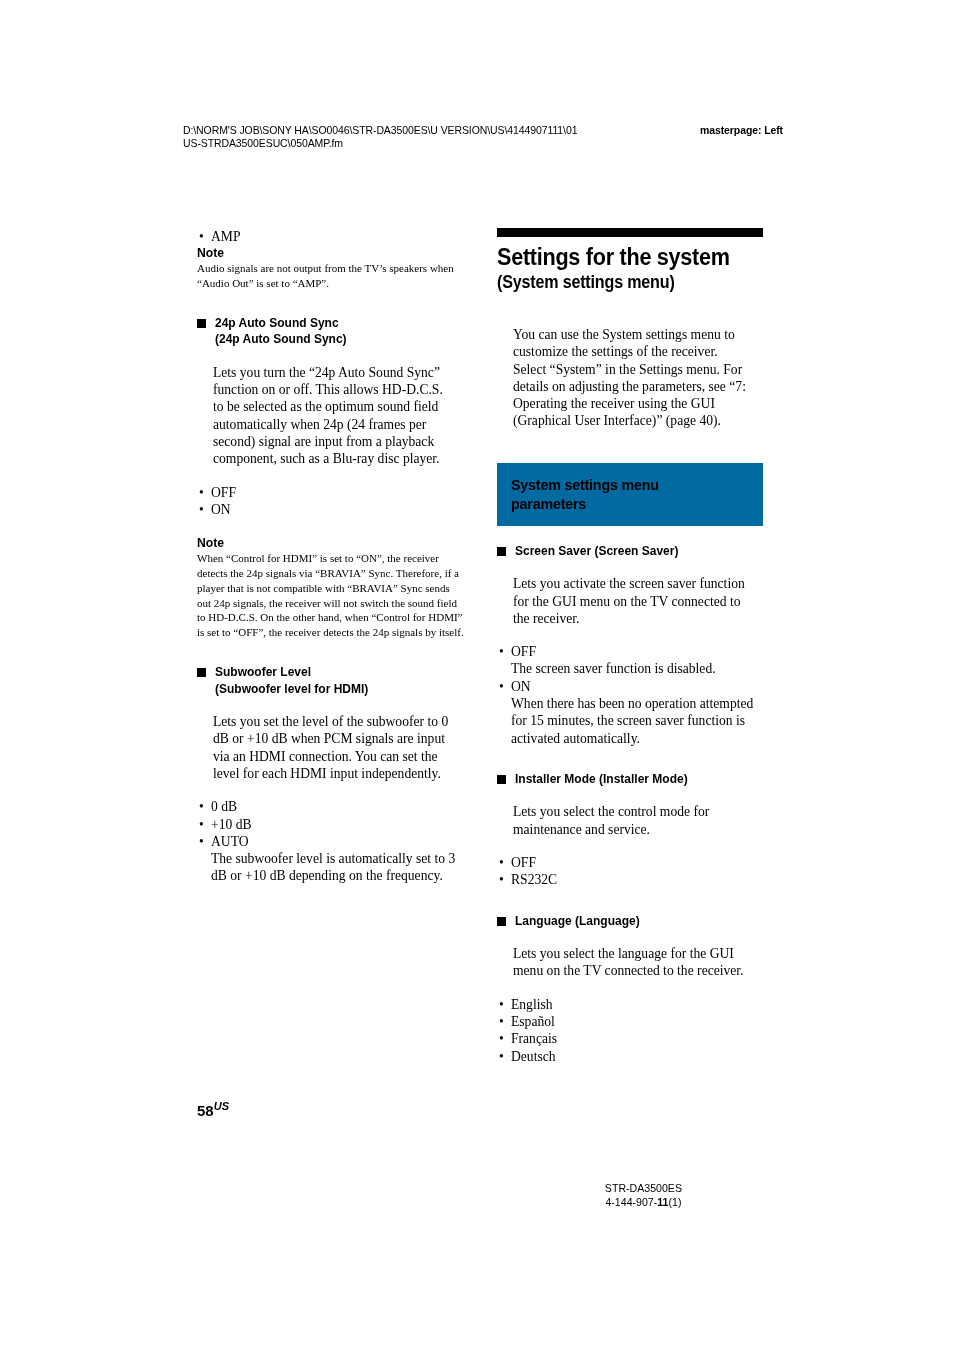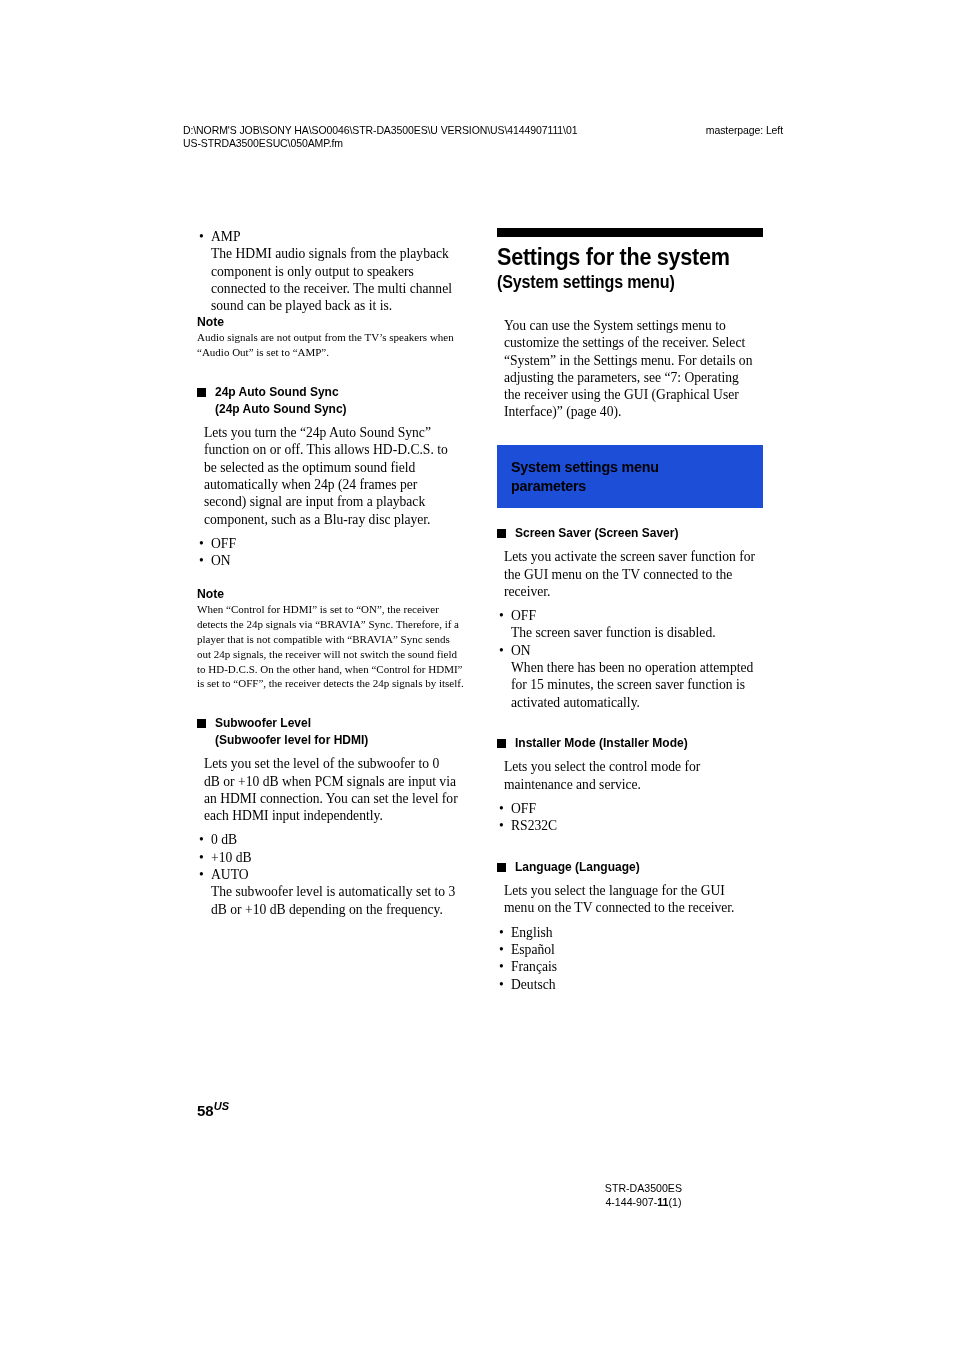--- a/index.html
+++ b/index.html
@@ -36,39 +36,39 @@
   }
   .hdr-path {
     width: 400px;
     word-break: break-all;
     font-weight: normal;
   }
   .hdr-master {
     position: absolute;
     right: 0px;
     top: 0px;
-    font-weight: normal;
+    font-weight: bold;
     white-space: nowrap;
     text-align: center;
   }
 
   
   .col {
     position: absolute;
     top: 228px;
     width: 268px;
     font-size: 13.6px;
     line-height: 17.3px;
   }
   .col-left  { left: 197px; }
   .col-right { left: 497px; }
 
   
   p.body {
-    margin: 7px;
+    margin: 16px;
     text-align: left;
   }
 
   ul.bullets {
     margin: 0;
     padding: 0;
     list-style: none;
   }
   ul.bullets > li {
     position: relative;
@@ -147,21 +147,21 @@
     font-weight: bold;
     font-size: 17.5px;
     line-height: 22px;
     margin: 0;
     letter-spacing: -0.2px;
     transform: scaleX(0.92);
     transform-origin: left center;
   }
 
   .gray-head {
-    background: #1d4ed8;
+    background: #0369a1;
     width: 266px;
     box-sizing: border-box;
     padding: 12px 14px 13px 14px;
     margin: 0;
   }
   .gray-head p {
     margin: 0;
     font-family: "Liberation Sans", sans-serif;
     font-weight: bold;
     font-size: 15.2px;
@@ -206,21 +206,20 @@
   <div class="hdr">
     <div class="hdr-path">D:\NORM'S JOB\SONY HA\SO0046\STR-DA3500ES\U VERSION\US\4144907111\01US-STRDA3500ESUC\050AMP.fm</div>
     <div class="hdr-master">masterpage: Left</div>
   </div>
 
   <div class="col col-left">
 
     <ul class="bullets">
       <li>
         <span>AMP</span>
-        <span class="sub">The HDMI audio signals from the playback component is only output to speakers connected to the receiver. The multi channel sound can be played back as it is.</span>
       </li>
     </ul>
 
     <p class="note-title">Note</p>
     <p class="note-body">Audio signals are not output from the TV’s speakers when “Audio Out” is set to “AMP”.</p>
 
     <div class="spacer-l"></div>
 
     <p class="sect">
       <span>24p Auto Sound Sync</span>

